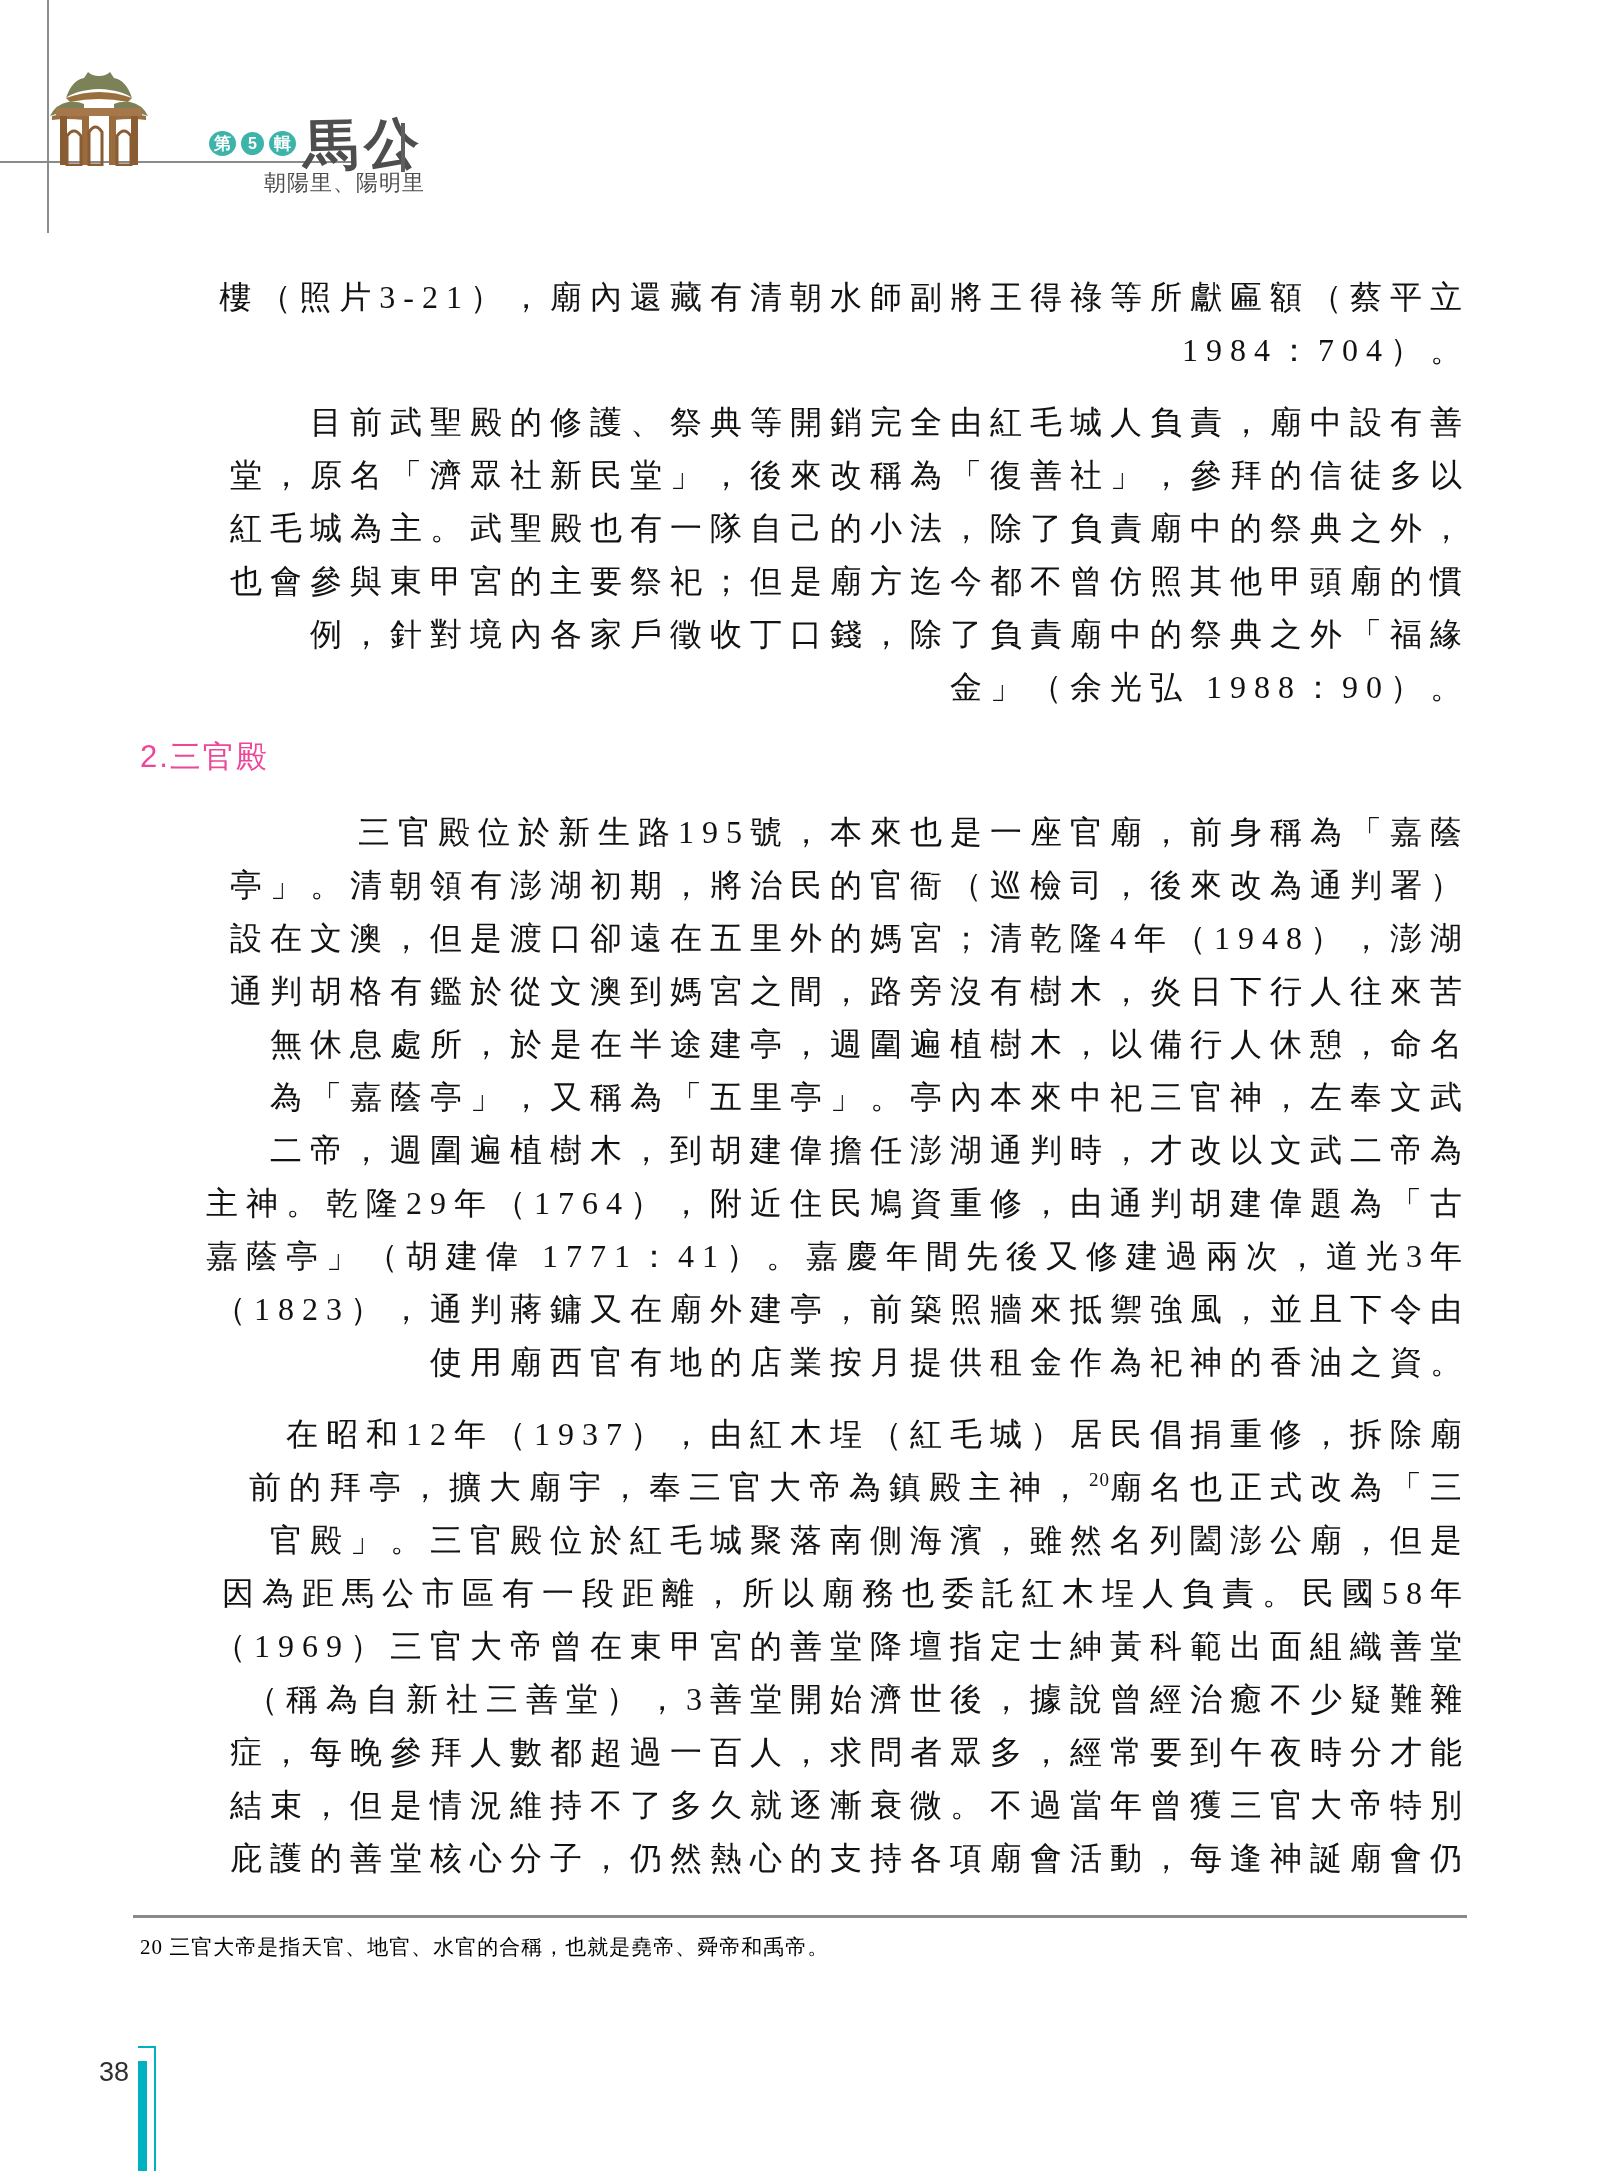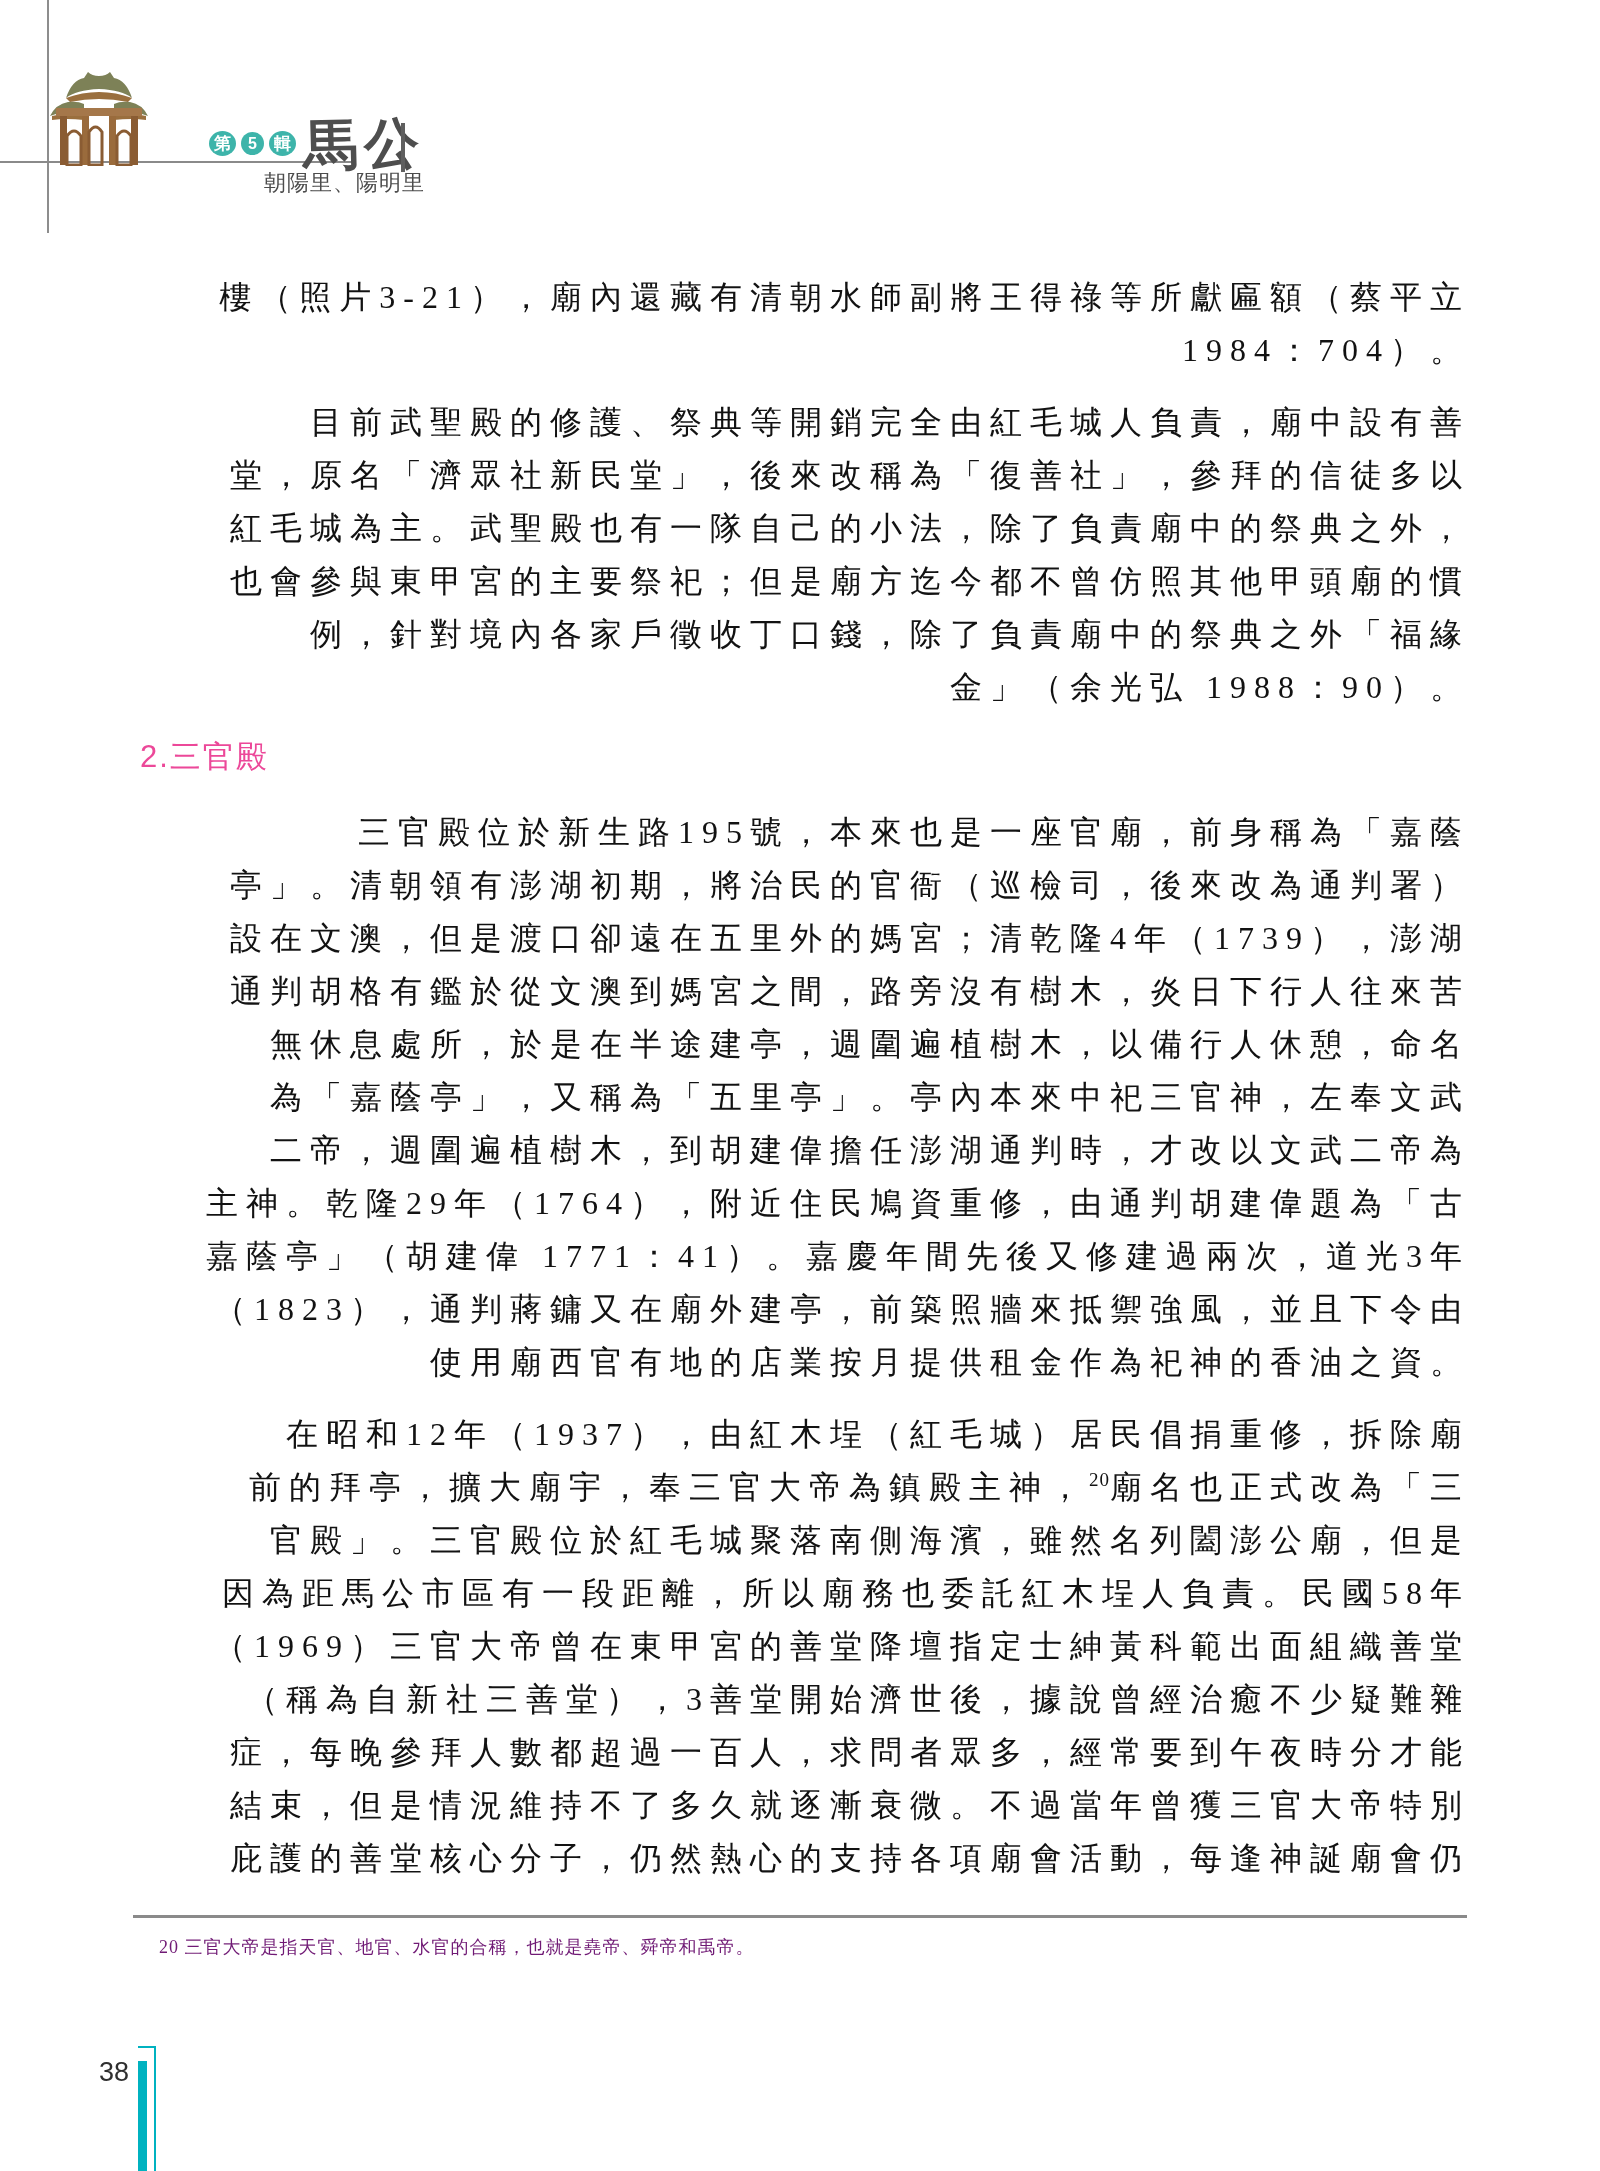--- a/index.html
+++ b/index.html
@@ -49,21 +49,21 @@
     margin:26px 0 32px 0;line-height:34px;
     font-family:"Liberation Sans","DejaVu Sans",sans-serif;
     font-weight:normal;font-size:31px;color:#ec4899;letter-spacing:2px;
   }
   sup.fnref{font-size:19px;letter-spacing:1px;vertical-align:super;line-height:0;}
 
   
   .footnote-rule{position:absolute;left:133px;top:1915px;width:1334px;height:3px;background:#8a8a8a;}
   .footnote{
     position:absolute;left:140px;top:1931px;width:1300px;
-    font-size:18px;letter-spacing:1px;color:#701a75;line-height:32px;margin-left:19px;
+    font-size:21px;letter-spacing:1px;color:#000000;line-height:32px;
   }
 
   
   .page-number{
     position:absolute;left:99px;top:2057px;
     font-family:Liberation Sans, sans-serif;
     font-size:27px;color:#2f2f2f;
   }
   .teal-bracket{
     position:absolute;left:138px;top:2046px;width:18px;height:125px;
@@ -122,21 +122,21 @@
       <div class="bline">堂，原名「濟眾社新民堂」，後來改稱為「復善社」，參拜的信徒多以</div>
       <div class="bline">紅毛城為主。武聖殿也有一隊自己的小法，除了負責廟中的祭典之外，</div>
       <div class="bline">也會參與東甲宮的主要祭祀；但是廟方迄今都不曾仿照其他甲頭廟的慣</div>
       <div class="bline">例，針對境內各家戶徵收丁口錢，除了負責廟中的祭典之外「福緣</div>
       <div class="bline">金」（余光弘 1988：90）。</div>
     </div>
     <div class="section-heading">2.三官殿</div>
     <div class="para">
       <div class="bline first-indent">三官殿位於新生路195號，本來也是一座官廟，前身稱為「嘉蔭</div>
       <div class="bline">亭」。清朝領有澎湖初期，將治民的官衙（巡檢司，後來改為通判署）</div>
-      <div class="bline">設在文澳，但是渡口卻遠在五里外的媽宮；清乾隆4年（1739），澎湖</div>
+      <div class="bline">設在文澳，但是渡口卻遠在五里外的媽宮；清乾隆4年（1948），澎湖</div>
       <div class="bline">通判胡格有鑑於從文澳到媽宮之間，路旁沒有樹木，炎日下行人往來苦</div>
       <div class="bline">無休息處所，於是在半途建亭，週圍遍植樹木，以備行人休憩，命名</div>
       <div class="bline">為「嘉蔭亭」，又稱為「五里亭」。亭內本來中祀三官神，左奉文武</div>
       <div class="bline">二帝，週圍遍植樹木，到胡建偉擔任澎湖通判時，才改以文武二帝為</div>
       <div class="bline">主神。乾隆29年（1764），附近住民鳩資重修，由通判胡建偉題為「古</div>
       <div class="bline">嘉蔭亭」（胡建偉 1771：41）。嘉慶年間先後又修建過兩次，道光3年</div>
       <div class="bline">（1823），通判蔣鏞又在廟外建亭，前築照牆來抵禦強風，並且下令由</div>
       <div class="bline">使用廟西官有地的店業按月提供租金作為祀神的香油之資。</div>
     </div>
     <div class="para">

